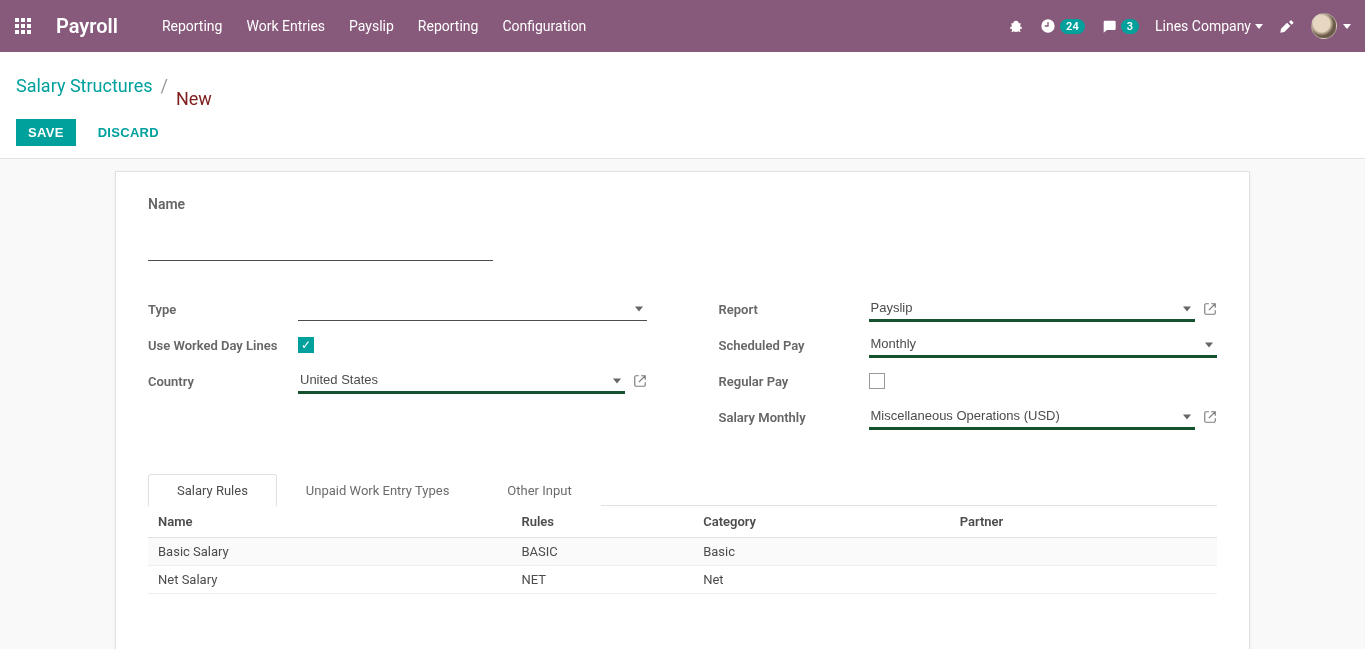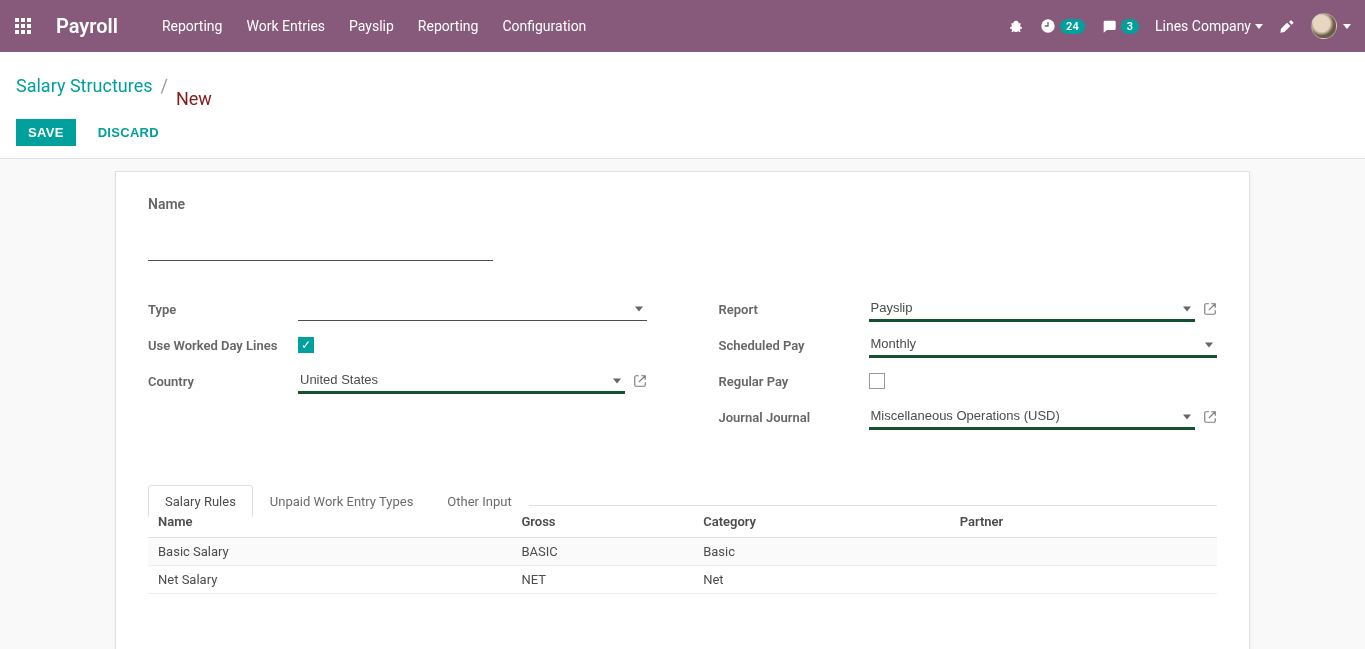--- a/index.html
+++ b/index.html
@@ -135,23 +135,23 @@
     display: inline-flex; align-items: center; justify-content: center;
     font-size: 12px; color: #fff; background: #fff;
   }
   .checkbox.checked { background: #00a09d; border-color: #00a09d; }
 
   
   .tabs {
     margin-top: 34px; display: flex; border-bottom: 1px solid #dee2e6;
   }
   .tab {
-    padding: 8px 16px; font-size: 13px; color: #6c6c6c; cursor: pointer;
+    padding: 8px 28px; font-size: 13px; color: #6c6c6c; cursor: pointer;
     border: 1px solid transparent; border-bottom: none; background: #fff;
-    position: relative; top: 12px;
+    position: relative; top: 1px;
   }
   .tab.active {
     border-color: #dee2e6; color: #4c4c4c; border-radius: 3px 3px 0 0;
     background: #fff;
   }
 
   
   .tbl { width: 100%; border-collapse: collapse; margin-top: 0; }
   .tbl th {
     text-align: left; font-size: 13px; font-weight: 600; color: #4c4c4c;
@@ -296,21 +296,21 @@
         </div>
 
         <div class="form-row">
           <div class="form-label">Regular Pay</div>
           <div class="form-control-wrap">
             <div class="checkbox"></div>
           </div>
         </div>
 
         <div class="form-row">
-          <div class="form-label">Journal Journal</div>
+          <div class="form-label">Salary Monthly</div>
           <div class="form-control-wrap">
             <input class="m2o" type="text" value="Miscellaneous Operations (USD)" style="">
             <span class="dropdown-caret" style="right:26px"></span>
             <svg class="ext-link" viewBox="0 0 24 24" fill="none" stroke="currentColor" stroke-width="2">
                 <path d="M14 3h7v7M10 14L21 3M21 14v5a2 2 0 01-2 2H5a2 2 0 01-2-2V5a2 2 0 012-2h5"></path>
               </svg>
           </div>
         </div>
       </div>
     </div>
@@ -320,21 +320,21 @@
       <div class="tab active">Salary Rules</div>
       <div class="tab">Unpaid Work Entry Types</div>
       <div class="tab">Other Input</div>
     </div>
 
     
     <table class="tbl">
       <thead>
         <tr>
           <th style="width:34%">Name</th>
-          <th style="width:17%">Gross</th>
+          <th style="width:17%">Rules</th>
           <th style="width:24%">Category</th>
           <th>Partner</th>
         </tr>
       </thead>
       <tbody>
         <tr class="data-row">
           <td>Basic Salary</td>
           <td>BASIC</td>
           <td>Basic</td>
           <td></td>

